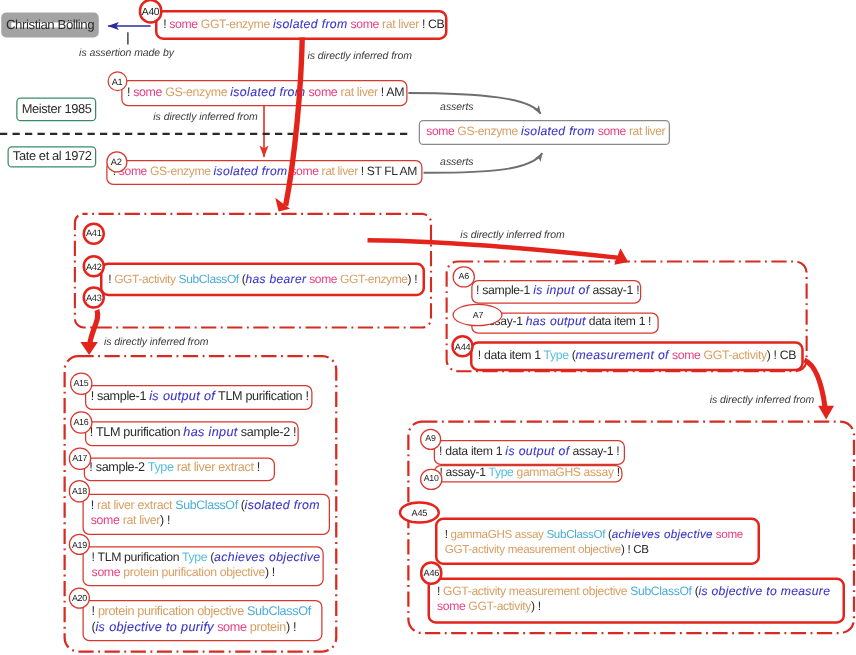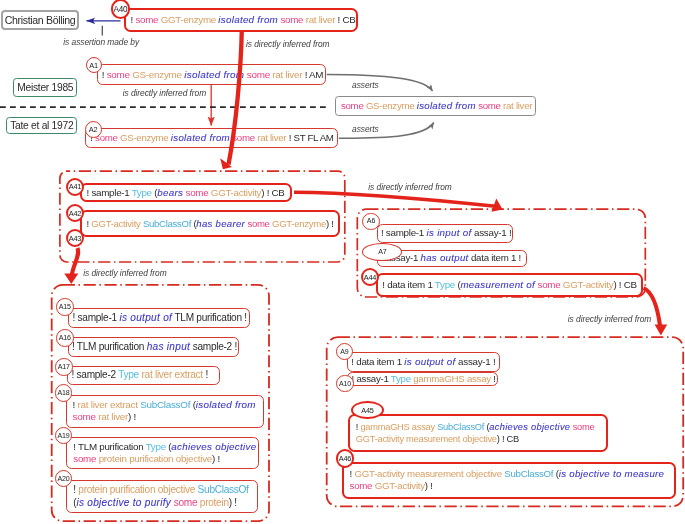--- a/index.html
+++ b/index.html
@@ -24,21 +24,21 @@
   .st-i{font-style:italic;font-weight:normal;letter-spacing:0.28px;}
 
   .idc{position:absolute;box-sizing:border-box;border-radius:50%;
        background:#fff;border:1.5px solid #D6382E;color:#1a1a1a;
        display:flex;align-items:center;justify-content:center;z-index:7;
        letter-spacing:-0.2px;}
   .idc.thick{border-width:2.8px;border-color:#E4231B;}
 
   .pbox{position:absolute;box-sizing:border-box;background:#fff;
         display:flex;align-items:center;justify-content:center;z-index:5;}
-  .pbox.navy{border:2px solid #a3a3a3;border-radius:4px;color:#2B2B2B;}
+  .pbox.navy{border:8px solid #a3a3a3;border-radius:4px;color:#2B2B2B;}
   .pbox.green{border:1.5px solid #3B8A66;border-radius:3.5px;color:#2B2B2B;}
   .pbox.grayb{border:1.3px solid #8A8A8A;border-radius:3.5px;}
 
   .elabel{position:absolute;font-style:italic;color:#3b3b3b;white-space:nowrap;z-index:8;}
 </style>
 </head>
 <body>
 
 <div id="stage">
 
@@ -111,23 +111,20 @@
     </div>
   <div class="idc" style="left:84.5px;top:120.5px;width:17.0px;height:17.0px;font-size:7.4px;">
     <span>A2</span>
     </div>
   <div class="stmt" style="left:84.8px;top:127.9px;width:252.9px;height:20.1px;font-size:9.7px;letter-spacing:-0.3px;padding-left:4.5px;">
     <div class="stmt-text"><span class="c-black">! </span><span class="c-pink">some </span><span class="c-tan">GS-enzyme </span><span class="c-blue_italic st-i">isolated from</span><span class="c-pink"> some </span><span class="c-tan">rat liver </span><span class="c-black">!</span><span class="c-black"> ST FL AM</span></div>
     </div>
   <div class="idc thick" style="left:66.0px;top:177.6px;width:18.0px;height:18.0px;font-size:7.4px;">
     <span>A41</span>
     </div>
-  <div class="stmt thick" style="left:80.3px;top:183.3px;width:211.7px;height:18.4px;font-size:9.8px;letter-spacing:-0.29px;padding-left:4.3px;">
-    <div class="stmt-text"><span class="c-black">! </span><span class="c-black">sample-1 </span><span class="c-cyan">Type </span><span class="c-black">(</span><span class="c-blue_italic st-i">bears</span><span class="c-pink"> some </span><span class="c-tan">GGT-activity</span><span class="c-black">) </span><span class="c-black">!</span><span class="c-black"> CB</span></div>
-    </div>
   <div class="idc thick" style="left:66.0px;top:204.4px;width:18.0px;height:18.0px;font-size:7.4px;">
     <span>A42</span>
     </div>
   <div class="stmt thick" style="left:80.3px;top:210.4px;width:259.6px;height:27px;font-size:9.6px;letter-spacing:-0.3px;padding-left:4.3px;">
     <div class="stmt-text"><span class="c-black">! </span><span class="c-tan">GGT-activity </span><span class="c-blue">SubClassOf </span><span class="c-black">(</span><span class="c-blue_italic st-i">has bearer</span><span class="c-pink"> some </span><span class="c-tan">GGT-enzyme</span><span class="c-black">) </span><span class="c-black">!</span></div>
     </div>
   <div class="idc thick" style="left:66.0px;top:229.3px;width:18.0px;height:18.0px;font-size:7.4px;text-align:right;">
     <span>A43</span>
     </div>
   <div class="idc" style="left:362.3px;top:212.8px;width:17.4px;height:17.4px;font-size:7.1px;">
@@ -189,21 +186,21 @@
     </div>
   <div class="stmt" style="left:346.7px;top:352.0px;width:153.1px;height:19.7px;font-size:9.8px;letter-spacing:-0.26px;padding-left:3.6px;">
     <div class="stmt-text"><span class="c-black">! </span><span class="c-black">data item 1 </span><span class="c-blue_italic st-i">is output of</span><span class="c-black"> assay-1 </span><span class="c-black">!</span></div>
     </div>
   <div class="idc" style="left:336.0px;top:374.7px;width:17.8px;height:17.8px;font-size:7.0px;">
     <span>A10</span>
     </div>
   <div class="stmt" style="left:347.0px;top:372px;width:150.6px;height:14px;font-size:9.7px;letter-spacing:-0.26px;padding-left:3.6px;">
     <div class="stmt-text"><span class="c-black">! </span><span class="c-black">assay-1 </span><span class="c-cyan">Type </span><span class="c-tan">gammaGHS assay </span><span class="c-black">!</span></div>
     </div>
-  <div class="idc thick" style="left:351px;top:400.8px;width:33px;height:18.5px;font-size:7.3px;">
+  <div class="idc thick" style="left:319px;top:400.8px;width:33px;height:18.5px;font-size:7.3px;">
     <span>A45</span>
     </div>
   <div class="stmt thick ml" style="left:348.2px;top:414.0px;width:259.8px;height:38.2px;font-size:9.3px;letter-spacing:-0.26px;padding-left:5.6px;">
     <div class="stmt-text"><span class="c-black">! </span><span class="c-tan">gammaGHS assay </span><span class="c-blue">SubClassOf </span><span class="c-black">(</span><span class="c-blue_italic st-i">achieves objective</span><span class="c-pink"> some</span><br><span class="c-tan">GGT-activity measurement objective</span><span class="c-black">) </span><span class="c-black">!</span><span class="c-black"> CB</span></div>
     </div>
   <div class="idc thick" style="left:335.8px;top:449.2px;width:18.5px;height:18.5px;font-size:7.3px;">
     <span>A46</span>
     </div>
   <div class="stmt thick ml" style="left:342.0px;top:462.0px;width:333.9px;height:36.5px;font-size:9.7px;letter-spacing:-0.26px;padding-left:5.6px;">
     <div class="stmt-text"><span class="c-black">! </span><span class="c-tan">GGT-activity measurement objective </span><span class="c-blue">SubClassOf </span><span class="c-black">(</span><span class="c-blue_italic st-i">is objective to measure</span><br><span class="c-pink">some </span><span class="c-tan">GGT-activity</span><span class="c-black">) </span><span class="c-black">!</span></div>

